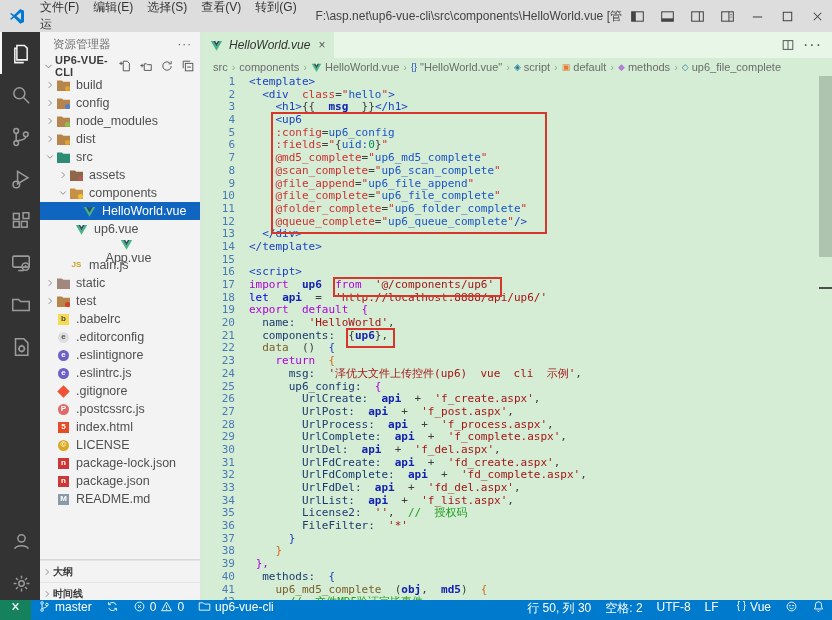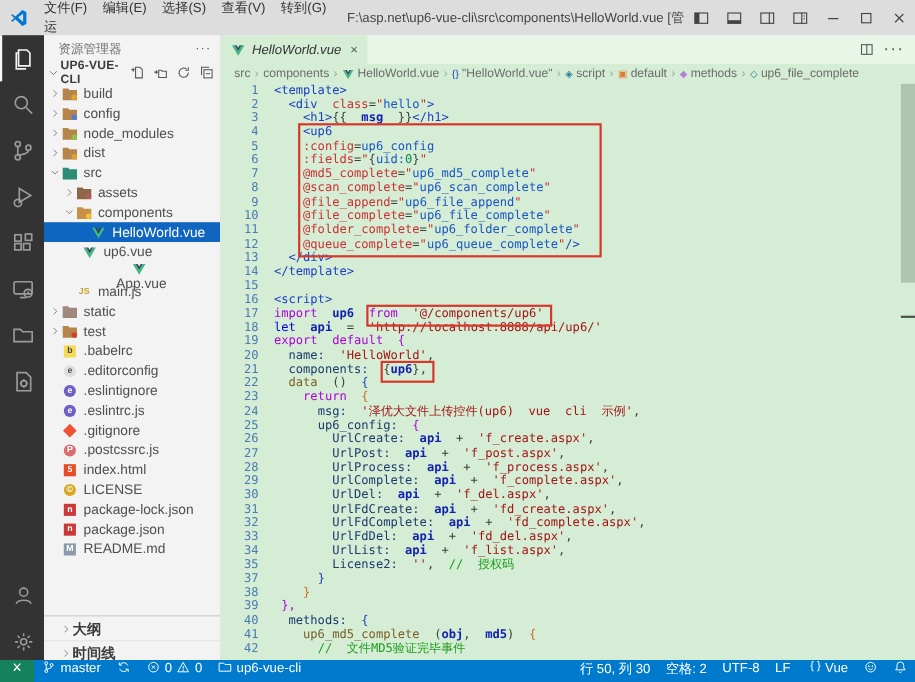--- a/index.html
+++ b/index.html
@@ -30,21 +30,21 @@
   .sb-actions .sb-act{width:16px;height:16px;display:flex;align-items:center;justify-content:center;}
   .tree{flex:1;overflow:hidden;}
   .tree-row{height:18px;display:flex;align-items:center;white-space:nowrap;}
   .tree-row.selected{background:#0f65bf;color:#fff;}
   .tree-chev{width:12px;flex:none;display:flex;align-items:center;justify-content:center;color:#616161;}
   .tree-row.selected .tree-chev{color:#fff;}
   .tree-icon{width:15px;height:13px;flex:none;margin-right:5px;display:flex;align-items:center;justify-content:center;position:relative;}
   .tree-label{font-size:12.5px;}
   .badge-ic{width:11px;height:11px;display:flex;align-items:center;justify-content:center;font-size:8px;font-weight:bold;line-height:1;}
   .sb-panels{flex:none;border-top:1px solid #d6d6d6;}
-  .sb-panel{height:21px;display:flex;align-items:center;font-weight:bold;font-size:13px;color:#3b3b3b;border-top:1px solid #e3e3e3;padding-left:14px;}
+  .sb-panel{height:21px;display:flex;align-items:center;font-weight:bold;font-size:10px;color:#3b3b3b;border-top:1px solid #e3e3e3;padding-left:1px;}
   
   .editor{flex:1;display:flex;flex-direction:column;min-width:0;background:#e8f6e8;}
   .tabbar{height:26px;display:flex;align-items:stretch;background:#e8f6e8;flex:none;}
   .tab{display:flex;align-items:center;gap:6px;background:#d5edd5;padding:0 9px;font-size:12px;color:#333;}
   .tab-label{font-style:italic;}
   .tab-close{color:#555;font-size:12px;margin-left:2px;}
   .tab-actions{margin-left:auto;display:flex;align-items:center;gap:8px;color:#555;padding-right:10px;}
   .breadcrumbs{height:18px;background:#d5edd5;display:flex;align-items:center;font-size:11px;color:#6b6b6b;padding-left:12px;white-space:nowrap;overflow:hidden;flex:none;}
   .crumb{display:flex;align-items:center;gap:3px;}
   .crumb-sep{margin:0 4px;color:#98a898;}
@@ -634,20 +634,21 @@
         <div class="line"><span class="ln">26</span><span><span class="tk-pun">        </span><span class="tk-prop">UrlCreate:</span><span class="tk-pun">  </span><span class="tk-var">api</span><span class="tk-pun">  +  </span><span class="tk-str">'f_create.aspx'</span><span class="tk-pun">,</span></span></div>
         <div class="line"><span class="ln">27</span><span><span class="tk-pun">        </span><span class="tk-prop">UrlPost:</span><span class="tk-pun">  </span><span class="tk-var">api</span><span class="tk-pun">  +  </span><span class="tk-str">'f_post.aspx'</span><span class="tk-pun">,</span></span></div>
         <div class="line"><span class="ln">28</span><span><span class="tk-pun">        </span><span class="tk-prop">UrlProcess:</span><span class="tk-pun">  </span><span class="tk-var">api</span><span class="tk-pun">  +  </span><span class="tk-str">'f_process.aspx'</span><span class="tk-pun">,</span></span></div>
         <div class="line"><span class="ln">29</span><span><span class="tk-pun">        </span><span class="tk-prop">UrlComplete:</span><span class="tk-pun">  </span><span class="tk-var">api</span><span class="tk-pun">  +  </span><span class="tk-str">'f_complete.aspx'</span><span class="tk-pun">,</span></span></div>
         <div class="line"><span class="ln">30</span><span><span class="tk-pun">        </span><span class="tk-prop">UrlDel:</span><span class="tk-pun">  </span><span class="tk-var">api</span><span class="tk-pun">  +  </span><span class="tk-str">'f_del.aspx'</span><span class="tk-pun">,</span></span></div>
         <div class="line"><span class="ln">31</span><span><span class="tk-pun">        </span><span class="tk-prop">UrlFdCreate:</span><span class="tk-pun">  </span><span class="tk-var">api</span><span class="tk-pun">  +  </span><span class="tk-str">'fd_create.aspx'</span><span class="tk-pun">,</span></span></div>
         <div class="line"><span class="ln">32</span><span><span class="tk-pun">        </span><span class="tk-prop">UrlFdComplete:</span><span class="tk-pun">  </span><span class="tk-var">api</span><span class="tk-pun">  +  </span><span class="tk-str">'fd_complete.aspx'</span><span class="tk-pun">,</span></span></div>
         <div class="line"><span class="ln">33</span><span><span class="tk-pun">        </span><span class="tk-prop">UrlFdDel:</span><span class="tk-pun">  </span><span class="tk-var">api</span><span class="tk-pun">  +  </span><span class="tk-str">'fd_del.aspx'</span><span class="tk-pun">,</span></span></div>
         <div class="line"><span class="ln">34</span><span><span class="tk-pun">        </span><span class="tk-prop">UrlList:</span><span class="tk-pun">  </span><span class="tk-var">api</span><span class="tk-pun">  +  </span><span class="tk-str">'f_list.aspx'</span><span class="tk-pun">,</span></span></div>
         <div class="line"><span class="ln">35</span><span><span class="tk-pun">        </span><span class="tk-prop">License2:</span><span class="tk-pun">  </span><span class="tk-str">''</span><span class="tk-pun">,  </span><span class="tk-com">//  授权码</span></span></div>
+        <div class="line"><span class="ln">36</span><span><span class="tk-pun">        </span><span class="tk-prop">FileFilter:</span><span class="tk-pun">  </span><span class="tk-str">'*'</span></span></div>
         <div class="line"><span class="ln">37</span><span><span class="tk-pun">      </span><span class="tk-brb">}</span></span></div>
         <div class="line"><span class="ln">38</span><span><span class="tk-pun">    </span><span class="tk-bro">}</span></span></div>
         <div class="line"><span class="ln">39</span><span><span class="tk-pun"> </span><span class="tk-brp">},</span></span></div>
         <div class="line"><span class="ln">40</span><span><span class="tk-pun">  </span><span class="tk-prop">methods:</span><span class="tk-pun">  </span><span class="tk-brb">{</span></span></div>
         <div class="line"><span class="ln">41</span><span><span class="tk-pun">    </span><span class="tk-fn">up6_md5_complete</span><span class="tk-pun">  (</span><span class="tk-var">obj</span><span class="tk-pun">,  </span><span class="tk-var">md5</span><span class="tk-pun">)  </span><span class="tk-bro">{</span></span></div>
         <div class="line"><span class="ln">42</span><span><span class="tk-pun">      </span><span class="tk-com">//  文件MD5验证完毕事件</span></span></div>
         <div class="annotation" style="left: 70px; top: 36px; width: 272px; height: 118px;"></div>
         <div class="annotation" style="left: 132px; top: 201px; width: 165px; height: 16px;"></div>
         <div class="annotation" style="left: 145px; top: 252px; width: 45px; height: 16px;"></div>
         <div class="vscrollbar" style="top: 0px; height: 181px;"></div>

